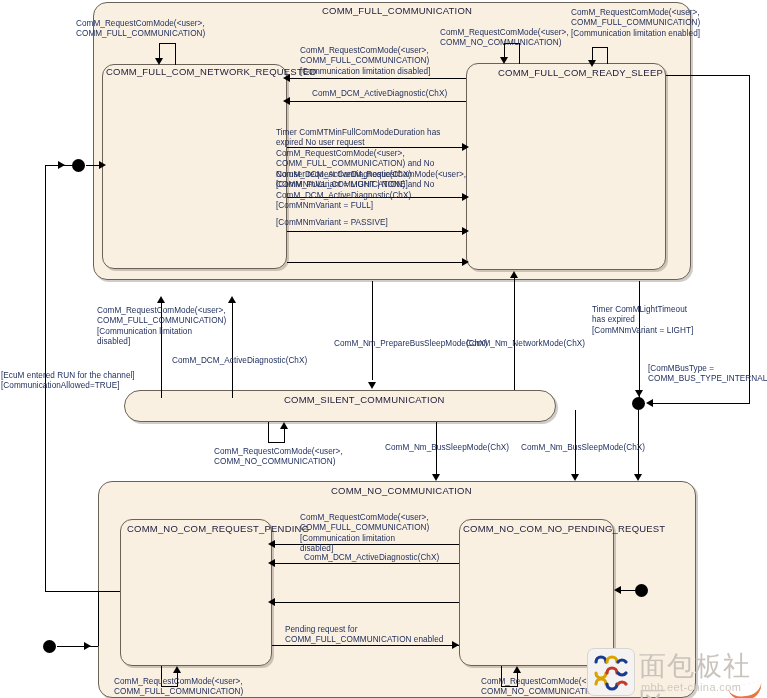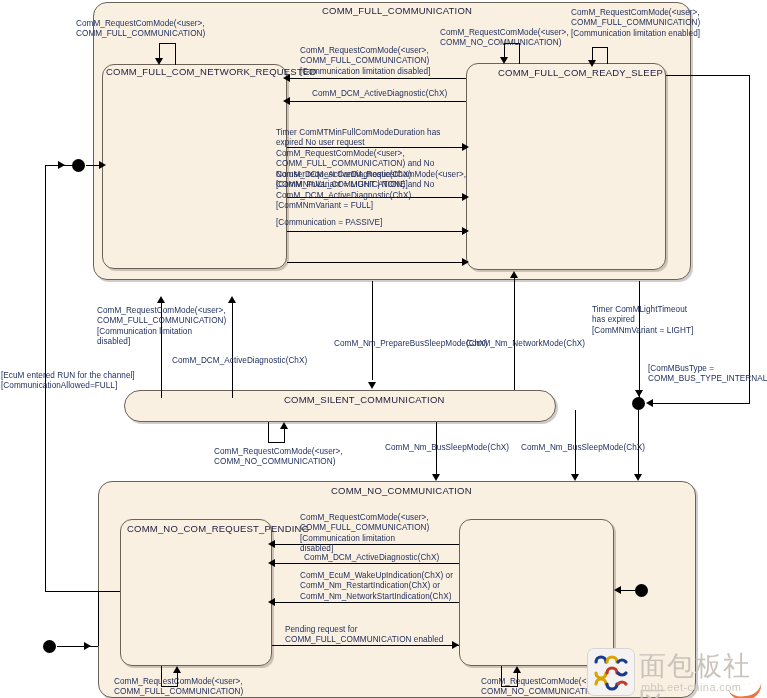--- a/index.html
+++ b/index.html
@@ -88,20 +88,21 @@
   <div class="state pill state-shadow" style="left:124px;top:390px;width:432px;height:32px;"></div>
   <div class="state-name" style="left:284px;top:394px;">COMM_SILENT_COMMUNICATION</div>
 
   <div class="state round-lg state-shadow" style="left:98px;top:481px;width:598px;height:217px;"></div>
   <div class="state-name" style="left:331px;top:485px;text-align:center;">COMM_NO_COMMUNICATION</div>
 
   <div class="state round-md state-shadow" style="left:120px;top:519px;width:152px;height:147px;"></div>
   <div class="state-name" style="left:127px;top:523px;">COMM_NO_COM_REQUEST_PENDING</div>
 
   <div class="state round-md state-shadow" style="left:459px;top:519px;width:155px;height:147px;"></div>
+  <div class="state-name" style="left:463px;top:523px;">COMM_NO_COM_NO_PENDING_REQUEST</div>
 
   <div class="ln v" style="left:175px;top:43px;height:22px;"></div>
   <div class="ln h" style="left:159px;top:43px;width:17px;"></div>
   <div class="ln v" style="left:159px;top:43px;height:17px;"></div>
   <div class="arw arw-d" style="left:155px;top:58px;"></div>
   <div class="lbl" style="left:76px;top:19px;">ComM_RequestComMode(&lt;user&gt;,
 COMM_FULL_COMMUNICATION)</div>
 
   <div class="ln v" style="left:519px;top:43px;height:21px;"></div>
   <div class="ln h" style="left:504px;top:43px;width:16px;"></div>
@@ -139,21 +140,21 @@
 
   <div class="ln h" style="left:287px;top:197px;width:179px;"></div>
   <div class="arw arw-r" style="left:462px;top:193px;"></div>
   <div class="lbl" style="left:276px;top:170px;">No user request ComM_RequestComMode(&lt;user&gt;,
 COMM_FULL_COMMUNICATION) and No
 ComM_DCM_ActiveDiagnostic(ChX)
 [ComMNmVariant = FULL]</div>
 
   <div class="ln h" style="left:287px;top:231px;width:179px;"></div>
   <div class="arw arw-r" style="left:462px;top:227px;"></div>
-  <div class="lbl" style="left:276px;top:218px;">[Communication = PASSIVE]</div>
+  <div class="lbl" style="left:276px;top:218px;">[ComMNmVariant = PASSIVE]</div>
 
   <div class="ln h" style="left:287px;top:262px;width:179px;"></div>
   <div class="arw arw-r" style="left:462px;top:258px;"></div>
 
   <div class="ln v" style="left:161px;top:300px;height:98px;"></div>
   <div class="arw arw-u" style="left:157px;top:296px;"></div>
   <div class="lbl" style="left:97px;top:306px;">ComM_RequestComMode(&lt;user&gt;,
 COMM_FULL_COMMUNICATION)
 [Communication limitation
 disabled]</div>
@@ -187,21 +188,21 @@
 
   <div class="dot" style="left:72px;top:159px;"></div>
   <div class="ln h" style="left:86px;top:165px;width:18px;"></div>
   <div class="arw arw-r" style="left:99px;top:161px;"></div>
 
   <div class="ln h" style="left:45px;top:165px;width:28px;"></div>
   <div class="arw arw-r" style="left:58px;top:161px;"></div>
   <div class="ln v" style="left:45px;top:165px;height:426px;"></div>
   <div class="ln h" style="left:45px;top:591px;width:75px;"></div>
   <div class="lbl" style="left:1px;top:371px;">[EcuM entered RUN for the channel]
-[CommunicationAllowed=FULL]</div>
+[CommunicationAllowed=TRUE]</div>
 
   <div class="ln v" style="left:268px;top:422px;height:20px;"></div>
   <div class="ln h" style="left:268px;top:442px;width:17px;"></div>
   <div class="ln v" style="left:284px;top:427px;height:16px;"></div>
   <div class="arw arw-u" style="left:280px;top:422px;"></div>
   <div class="lbl" style="left:214px;top:447px;">ComM_RequestComMode(&lt;user&gt;,
 COMM_NO_COMMUNICATION)</div>
 
   <div class="ln v" style="left:436px;top:422px;height:57px;"></div>
   <div class="arw arw-d" style="left:432px;top:474px;"></div>
@@ -219,23 +220,20 @@
 COMM_FULL_COMMUNICATION)
 [Communication limitation
 disabled]</div>
 
   <div class="ln h" style="left:272px;top:563px;width:187px;"></div>
   <div class="arw arw-l" style="left:268px;top:559px;"></div>
   <div class="lbl" style="left:304px;top:553px;">ComM_DCM_ActiveDiagnostic(ChX)</div>
 
   <div class="ln h" style="left:272px;top:602px;width:187px;"></div>
   <div class="arw arw-l" style="left:268px;top:598px;"></div>
-  <div class="lbl" style="left:300px;top:571px;">ComM_EcuM_WakeUpIndication(ChX) or
-ComM_Nm_RestartIndication(ChX) or
-ComM_Nm_NetworkStartIndication(ChX)</div>
 
   <div class="ln h" style="left:272px;top:645px;width:187px;"></div>
   <div class="arw arw-r" style="left:452px;top:641px;"></div>
   <div class="lbl" style="left:285px;top:625px;">Pending request for
 COMM_FULL_COMMUNICATION enabled</div>
 
   <div class="ln v" style="left:161px;top:666px;height:20px;"></div>
   <div class="ln h" style="left:161px;top:686px;width:17px;"></div>
   <div class="ln v" style="left:177px;top:671px;height:16px;"></div>
   <div class="arw arw-u" style="left:173px;top:666px;"></div>

